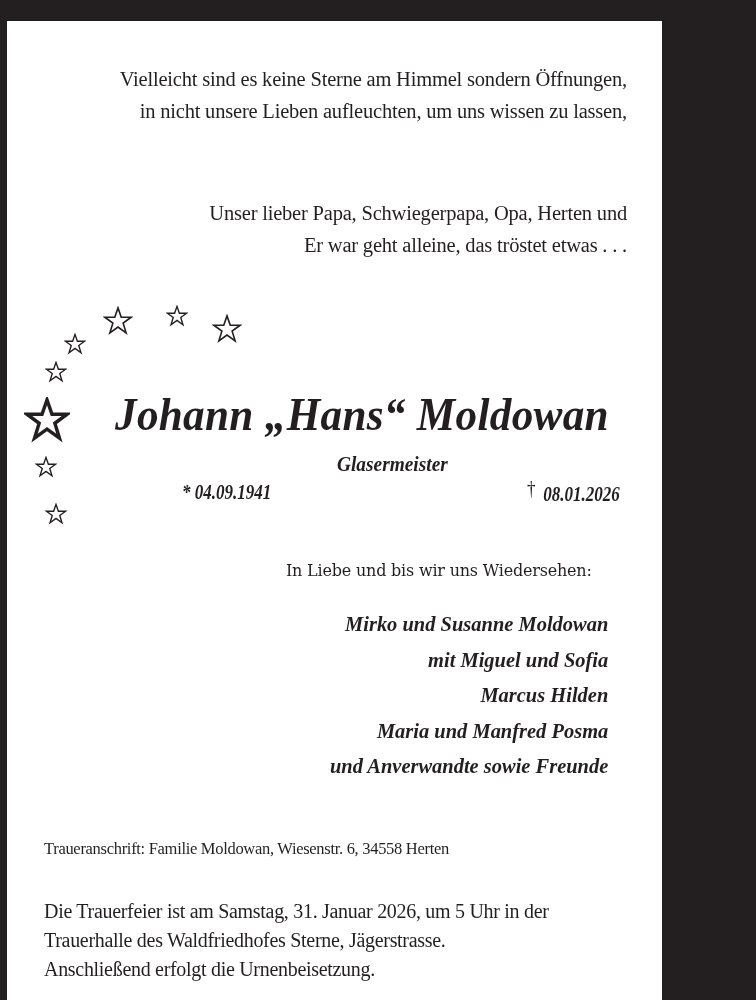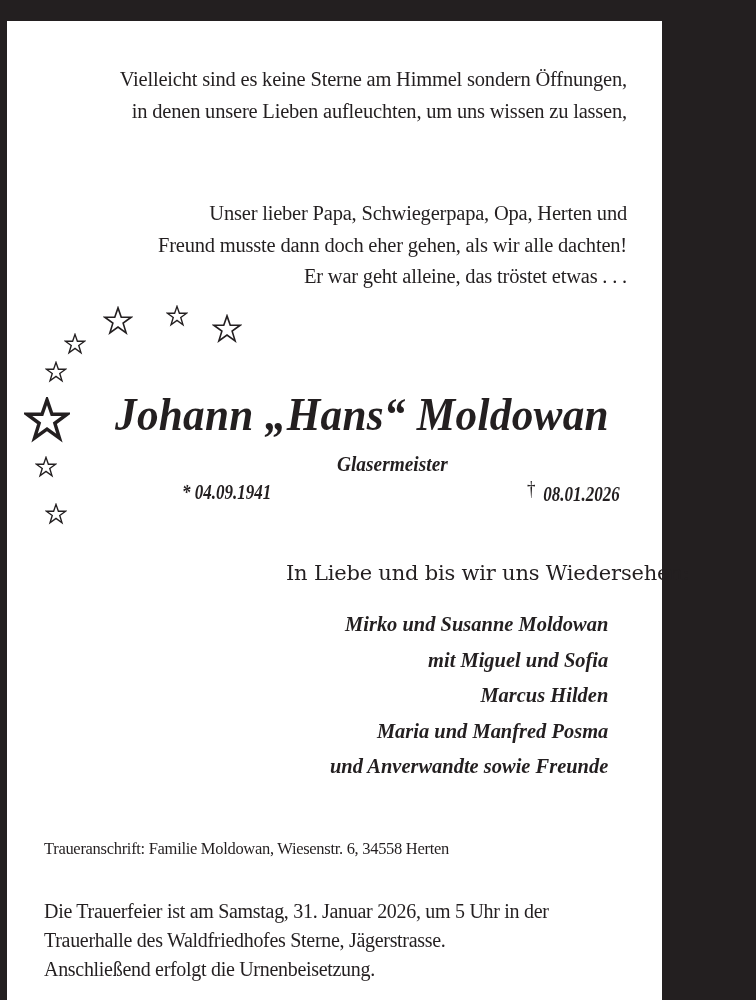--- a/index.html
+++ b/index.html
@@ -20,42 +20,41 @@
     .poem-line { display: block; text-align: right; }
     .name {
       left: 108px; top: 366px; font-size: 47px; font-style: italic; font-weight: bold;
       letter-spacing: 0.3px; transform: scaleX(0.92); transform-origin: left top;
     }
     .occupation { left: 330px; top: 430px; font-size: 22px; font-style: italic; font-weight: bold; transform: scaleX(0.88); transform-origin: left top; }
     .date { font-size: 20px; font-style: italic; font-weight: bold; transform: scaleX(0.85); transform-origin: left top; }
     .birth { left: 175px; top: 460px; }
     .death { left: 520px; top: 456px; }
     .cross { font-size: 20px; font-style: normal; font-weight: normal; vertical-align: 6px; margin-right: 4px; }
-    .farewell { left: 279px; top: 540px; font-size: 21px; letter-spacing: -0.2px; }
+    .farewell { left: 279px; top: 540px; font-size: 16px; letter-spacing: -0.2px; }
     .mourners { right: 54px; top: 585px; font-size: 22px; font-style: italic; font-weight: bold; line-height: 35.5px; text-align: right; transform: scaleX(0.93); transform-origin: right top; }
     .mourner { display: block; }
     .address { left: 37px; top: 818px; font-size: 16.5px; letter-spacing: -0.3px; }
     .service { left: 37px; top: 876px; font-size: 20px; line-height: 29px; letter-spacing: -0.3px; }
     .service-line { display: block; }
     .star { position: absolute; }
     .star svg { display: block; }
   </style>
 </head>
 <body>
 
 <div class="sheet">
 
   <div class="abs poem serif" style="top:43px;">
     <span class="poem-line">Vielleicht sind es keine Sterne am Himmel sondern Öffnungen,</span>
-    <span class="poem-line">in denen unsere Lieben aufleuchten, um uns wissen zu lassen,</span>
+    <span class="poem-line">in nicht unsere Lieben aufleuchten, um uns wissen zu lassen,</span>
   </div>
 
   <div class="abs poem serif" style="top:177px;">
     <span class="poem-line">Unser lieber Papa, Schwiegerpapa, Opa, Herten und</span>
-    <span class="poem-line">Freund musste dann doch eher gehen, als wir alle dachten!</span>
     <span class="poem-line">Er war geht alleine, das tröstet etwas . . .</span>
   </div>
 
   <div class="star" style="left:96px; top:285px;">
     <svg width="30" height="30" viewBox="0 0 24 24">
         <polygon points="12,1.5 14.6,9 22.5,9 16.1,13.7 18.5,21.5 12,16.8 5.5,21.5 7.9,13.7 1.5,9 9.4,9" fill="none" stroke="#231f20" stroke-width="1.3"></polygon>
       </svg>
   </div>
   <div class="star" style="left:159px; top:284px;">
     <svg width="22" height="22" viewBox="0 0 24 24">

